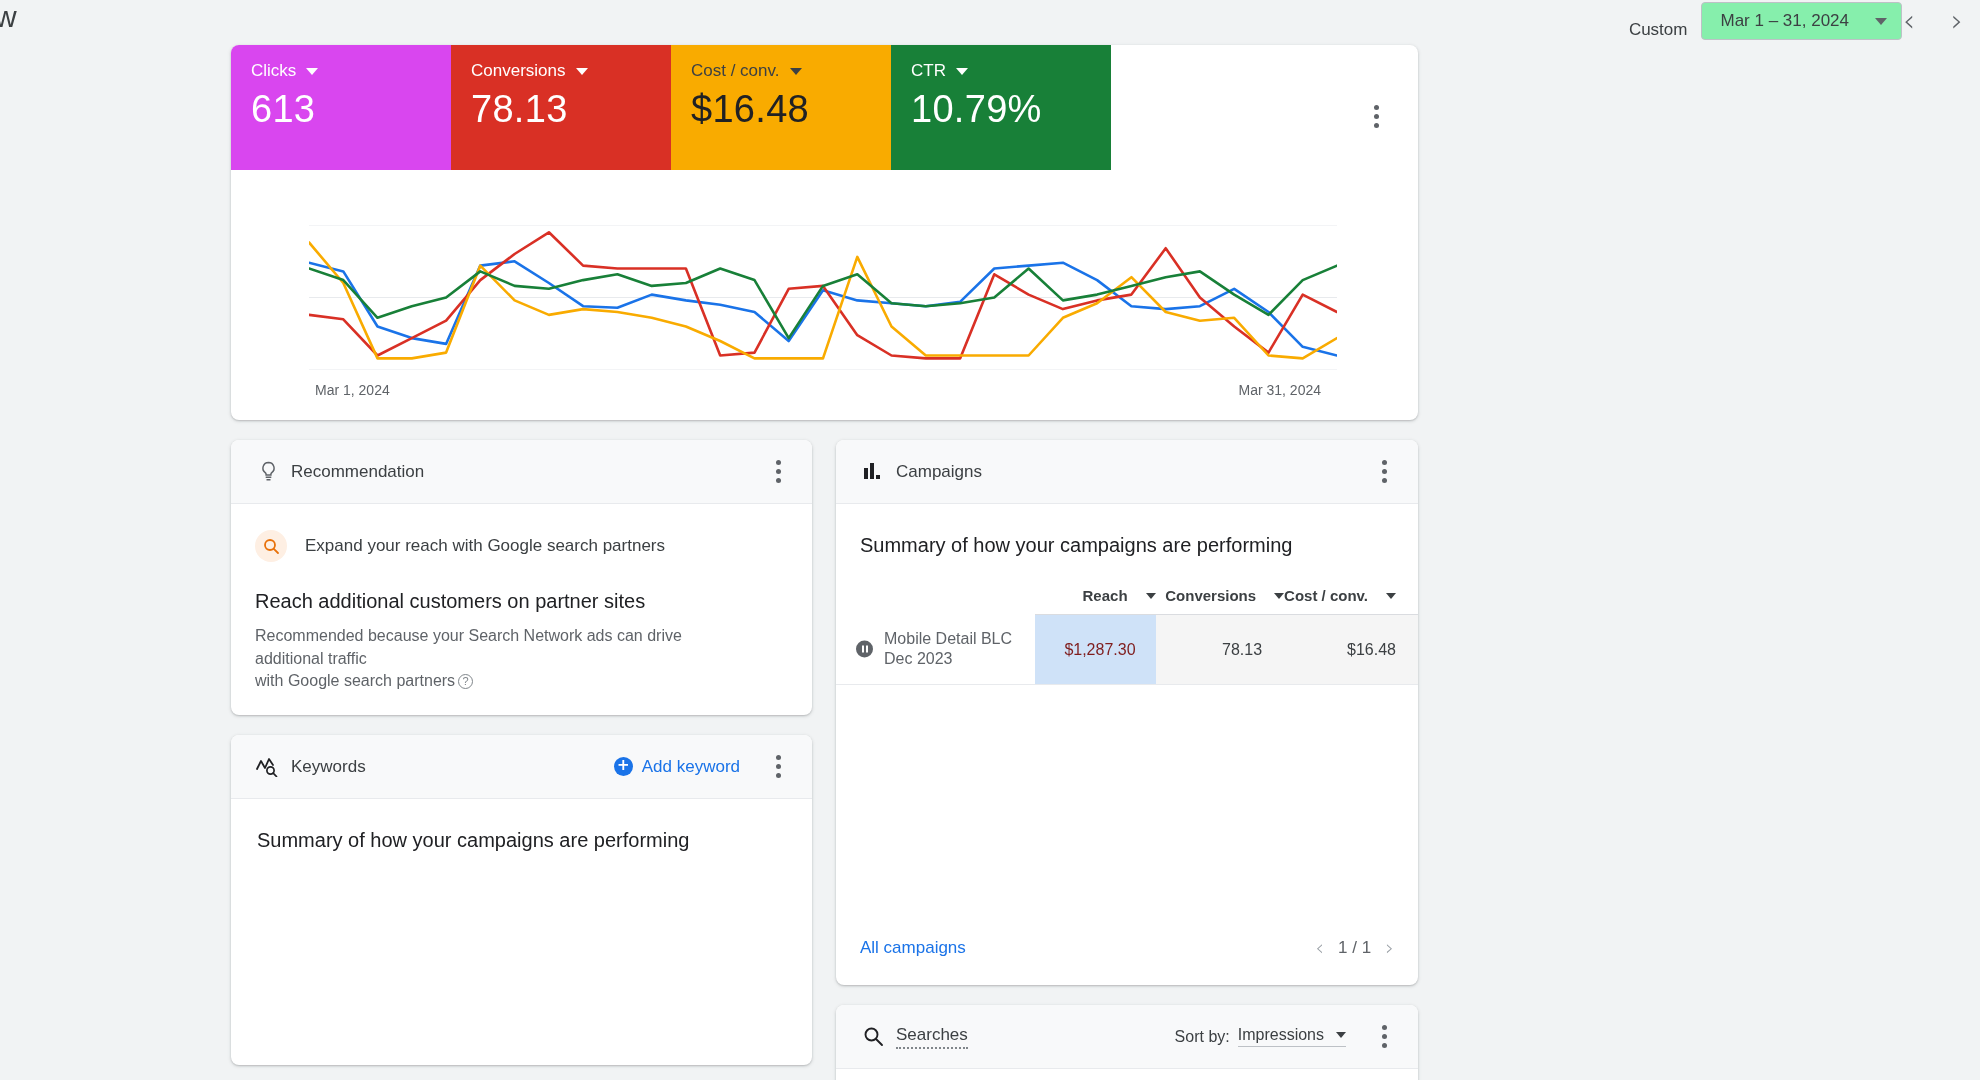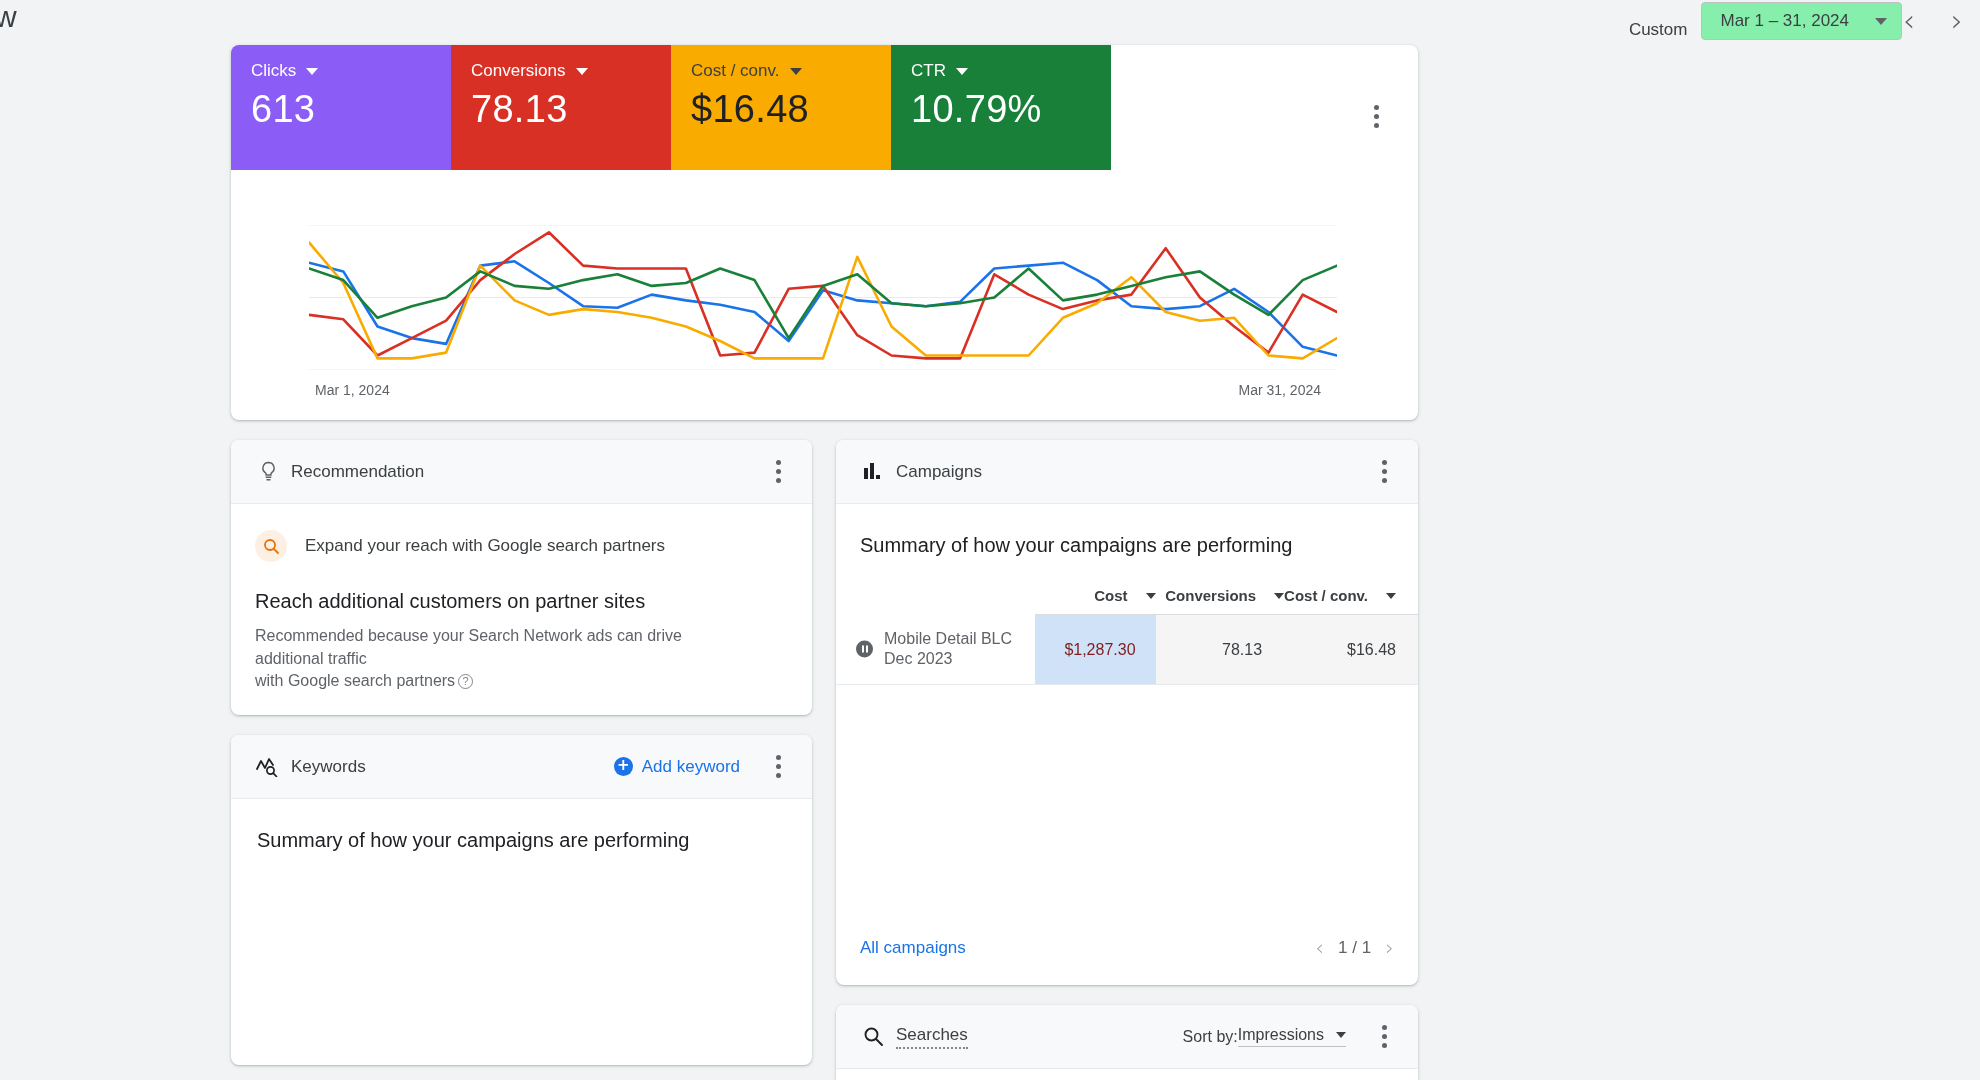--- a/index.html
+++ b/index.html
@@ -49,21 +49,21 @@
     overflow: hidden;
   }
 
   
   #perf-card { left: 231px; top: 45px; width: 1187px; height: 375px; }
   .metric-strip { display: flex; height: 125px; }
   .metric {
     width: 220px; height: 125px; padding: 16px 0 0 20px; position: relative;
     cursor: pointer;
   }
-  .metric.m-clicks { background: #8b5cf6; }
+  .metric.m-clicks { background: #d946ef; }
   .metric.m-conv   { background: #d93025; }
   .metric.m-cost   { background: #f9ab00; }
   .metric.m-ctr    { background: #188038; }
   .metric-head { display: flex; align-items: center; gap: 10px; }
   .metric-label { font-size: 17px; color: #fff; }
   .metric.m-cost .metric-label { color: #3c4043; }
   .caret-white {
     width: 0; height: 0; border-left: 6px solid transparent;
     border-right: 6px solid transparent; border-top: 7px solid #fff;
   }
@@ -168,21 +168,21 @@
   .all-campaigns { color: #1a73e8; font-size: 17px; cursor: pointer; }
   .pager { margin-left: auto; display: flex; align-items: center; gap: 14px; color: #5f6368; font-size: 17px; }
   .pager .chev {
     font-size: 22px; font-weight: 300; color: #9aa0a6; cursor: pointer; line-height: 1;
     font-family: "DejaVu Sans", sans-serif;
   }
 
   
   #search-card { left: 836px; top: 1005px; width: 582px; height: 120px; }
   .dotted-underline { border-bottom: 2px dotted #80868b; padding-bottom: 2px; }
-  .sortby { display: flex; align-items: center; font-size: 16px; color: #3c4043; margin-right: 26px; }
+  .sortby { display: flex; align-items: center; gap: 8px; font-size: 16px; color: #3c4043; margin-right: 26px; }
   .sortby .sel { border-bottom: 1px solid #bdc1c6; display: flex; align-items: center; gap: 12px; padding-bottom: 2px; }
 </style>
 </head>
 <body>
 
 <div class="topbar">
   <div class="page-title-clip">ew</div>
 
   <div class="daterange">
     <span class="custom-label">Custom</span>
@@ -340,21 +340,21 @@
   </div>
 
   <div class="camp-summary">Summary of how your campaigns are performing</div>
 
   <table class="camp-table">
     <thead>
       <tr>
         <th class="th-name" style="width:215px"></th>
         <th style="width:125px">
           <span class="th-inner">
-            <span>Cost</span>
+            <span>Reach</span>
             <span class="caret-sm"></span>
           </span>
         </th>
         <th style="width:130px">
           <span class="th-inner">
             <span>Conversions</span>
             <span class="caret-sm"></span>
           </span>
         </th>
         <th style="width:112px;padding-right:22px">

